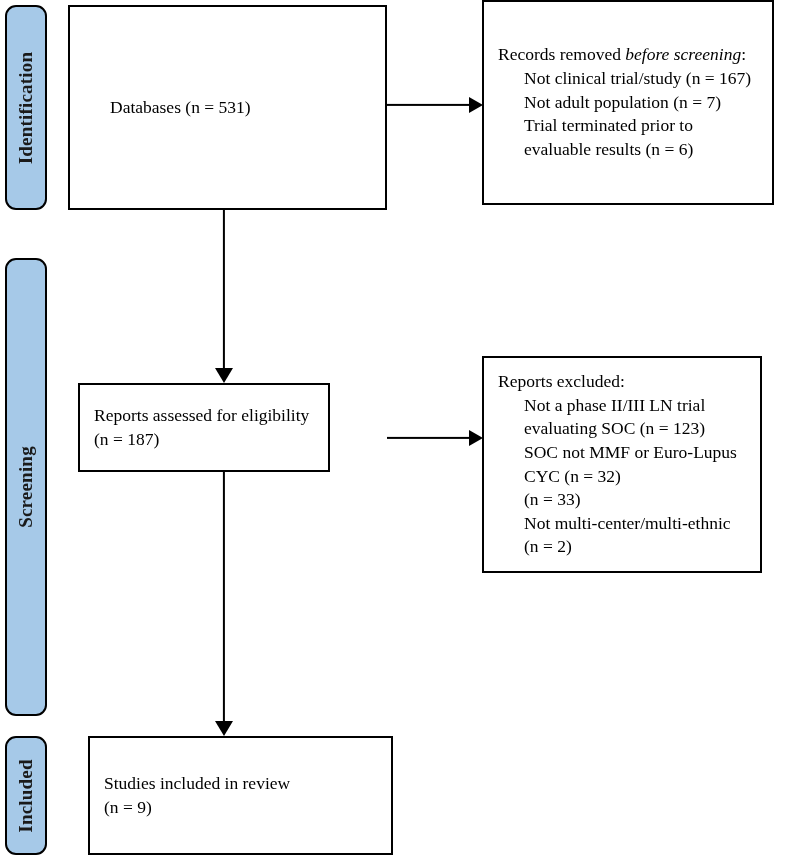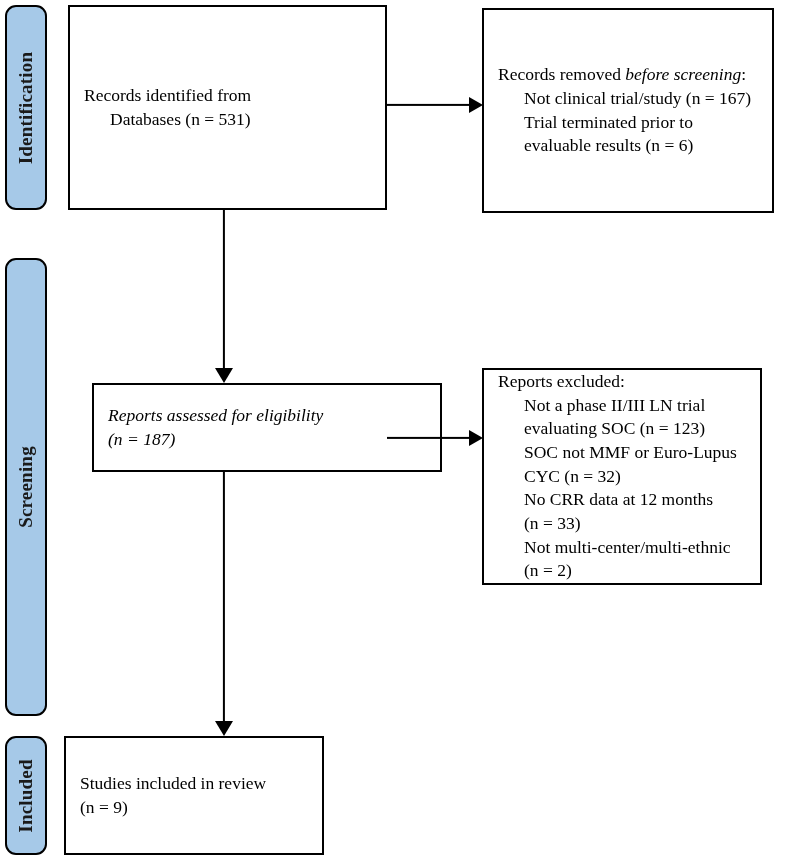--- a/index.html
+++ b/index.html
@@ -117,56 +117,55 @@
   <div class="stage-pill" style="left:5px; top:258px; width:42px; height:458px;">
     <span class="stage-label">Screening</span>
   </div>
 
   <div class="stage-pill" style="left:5px; top:736px; width:42px; height:119px;">
     <span class="stage-label">Included</span>
   </div>
 
   <div class="flow-box" style="left:68px; top:5px; width:319px; height:205px;">
     <div class="box-text">
-      <div class="line">Records identified from</div>
       <div class="line indent">Databases (n = 531)</div>
     </div>
   </div>
 
-  <div class="flow-box" style="left:482px; top:8px; width:292px; height:205px;">
+  <div class="flow-box" style="left:482px; top:0; width:292px; height:205px;">
     <div class="box-text">
       <div class="line"><span>Records removed </span><span class="ital">before screening</span><span>:</span></div>
       <div class="line indent">Not clinical trial/study (n = 167)</div>
+      <div class="line indent">Not adult population (n = 7)</div>
       <div class="line indent">Trial terminated prior to</div>
       <div class="line indent">evaluable results (n = 6)</div>
     </div>
   </div>
 
-  <div class="flow-box" style="left:92px; top:383px; width:350px; height:89px;font-style:italic;">
+  <div class="flow-box" style="left:78px; top:383px; width:252px; height:89px;">
     <div class="box-text">
       <div class="line">Reports assessed for eligibility</div>
       <div class="line">(n = 187)</div>
     </div>
   </div>
 
-  <div class="flow-box" style="left:482px; top:356px; width:280px; height:217px;margin-top:12px;">
+  <div class="flow-box" style="left:482px; top:356px; width:280px; height:217px;">
     <div class="box-text">
       <div class="line">Reports excluded:</div>
       <div class="line indent">Not a phase II/III LN trial</div>
       <div class="line indent">evaluating SOC (n = 123)</div>
       <div class="line indent">SOC not MMF or Euro-Lupus</div>
       <div class="line indent">CYC (n = 32)</div>
-      <div class="line indent">No CRR data at 12 months</div>
       <div class="line indent">(n = 33)</div>
       <div class="line indent">Not multi-center/multi-ethnic</div>
       <div class="line indent">(n = 2)</div>
     </div>
   </div>
 
-  <div class="flow-box" style="left:64px; top:736px; width:260px; height:119px;">
+  <div class="flow-box" style="left:88px; top:736px; width:305px; height:119px;">
     <div class="box-text">
       <div class="line">Studies included in review</div>
       <div class="line">(n = 9)</div>
     </div>
   </div>
 
   <div class="arrow-h" style="left:387px; top:96px; width:96px; height:18px;">
     <div class="shaft" style="width:84px;"></div>
     <div class="head"></div>
   </div>

